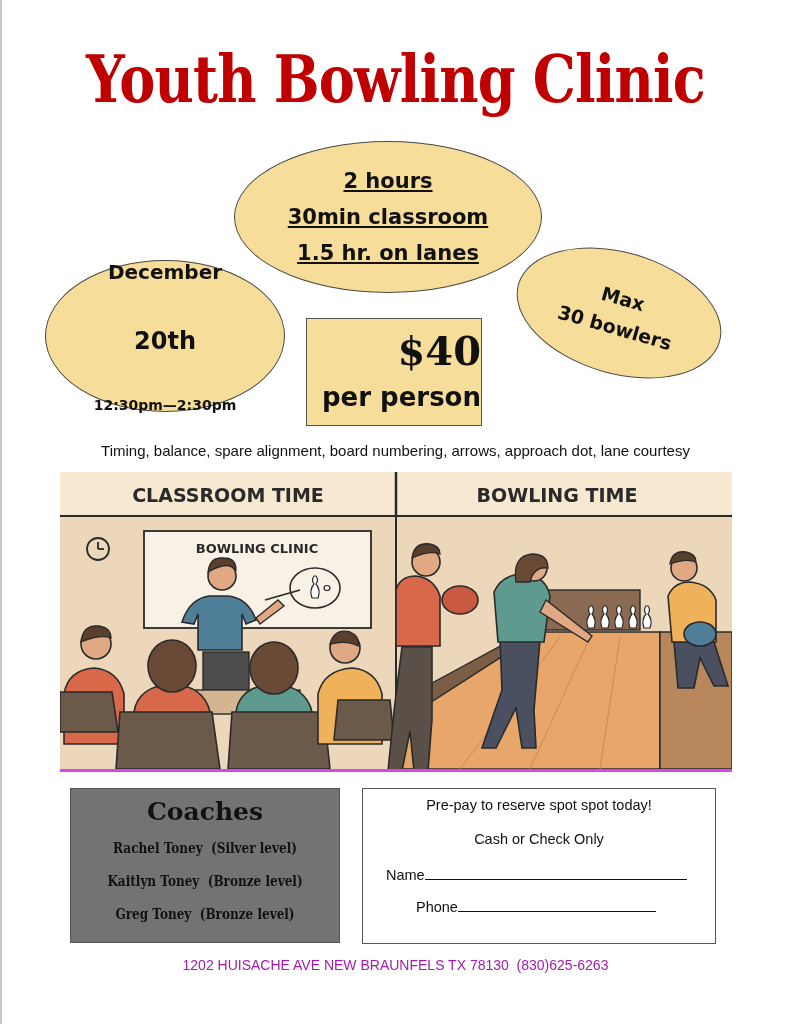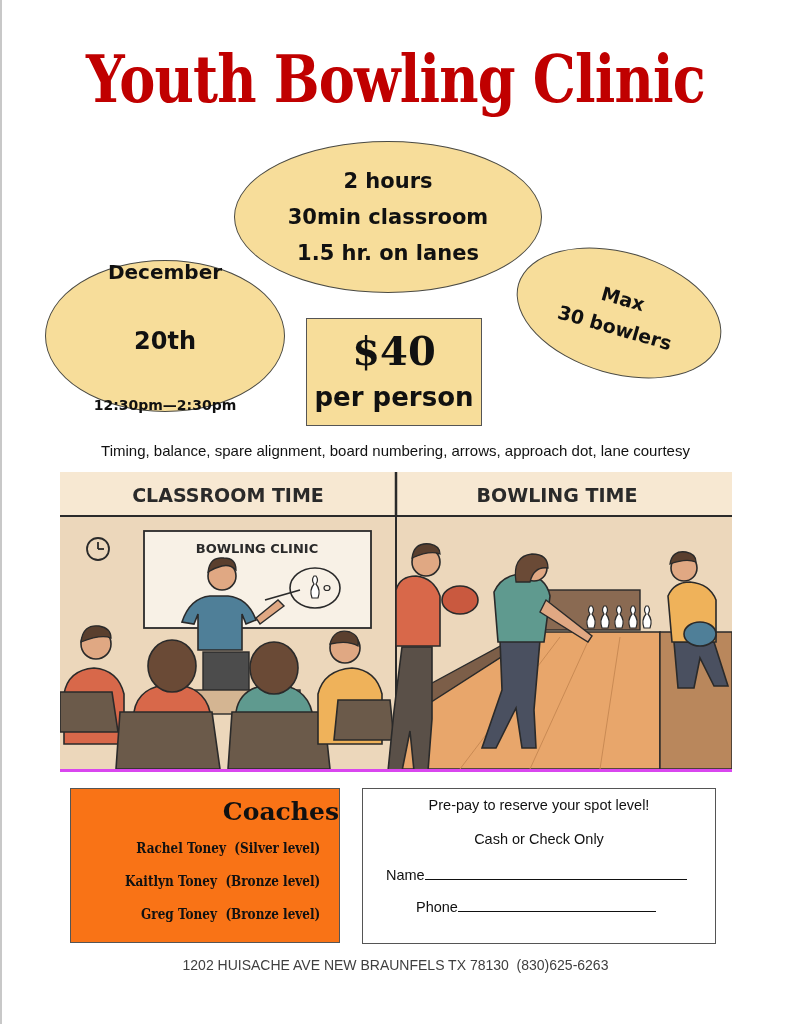--- a/index.html
+++ b/index.html
@@ -17,74 +17,74 @@
     font-size: 66px; line-height: 90px; color: #c00000;
     transform: scaleX(0.82); transform-origin: center; letter-spacing: -1px;
   }
 
   .oval {
     position: absolute; background: #f7dd9a; border: 1.5px solid #4a4a44;
     border-radius: 50%; display: flex; flex-direction: column;
     align-items: center; justify-content: center; text-align: center;
     font-weight: bold; color: #111; box-sizing: border-box;
   }
-  .oval-duration { left: 234px; top: 141px; width: 308px; height: 152px; font-size: 21px; line-height: 36px; }
+  .oval-duration { left: 234px; top: 141px; width: 308px; height: 152px; font-size: 21px; line-height: 36px; text-decoration: underline; }
   .oval-date { left: 45px; top: 260px; width: 240px; height: 152px; gap: 35px; }
   .oval-date .l1 { font-size: 20px; line-height: 34px; }
   .oval-date .l2 { font-size: 24px; line-height: 34px; }
   .oval-date .l3 { font-size: 14px; line-height: 24px; }
   .oval-max {
     left: 514px; top: 252px; width: 210px; height: 122px;
     transform: rotate(16deg); font-size: 19px; line-height: 30px;
   }
 
   .price-box {
     position: absolute; left: 306px; top: 318px; width: 176px; height: 108px;
     background: #f7dd9a; border: 1.5px solid #555; box-sizing: border-box;
-    text-align: center;
+    text-align: right;
   }
   .price-box .amount { font-family: "DejaVu Serif", serif; font-weight: bold; font-size: 40px; line-height: 56px; margin-top: 4px; }
   .price-box .per { font-weight: bold; font-size: 26px; line-height: 36px; }
 
   .topics {
     position: absolute; left: 0; top: 442px; width: 791px; text-align: center;
     font-family: "Liberation Sans", sans-serif; font-size: 15px; color: #111;
   }
 
   .illustration {
     position: absolute; left: 60px; top: 472px; width: 672px; height: 297px;
     background: #f0dcc0; border-bottom: 3px solid #d946ef; overflow: hidden;
   }
   .illustration svg { display: block; }
 
   .coaches-box {
     position: absolute; left: 70px; top: 788px; width: 270px; height: 155px;
-    background: #f97316; border: 1.5px solid #555; box-sizing: border-box;
-    text-align: right;
+    background: #737373; border: 1.5px solid #555; box-sizing: border-box;
+    text-align: center;
   }
   .coaches-box .heading {
     font-family: "DejaVu Serif", serif; font-weight: bold; font-size: 25px;
     line-height: 40px; margin-top: 3px;
   }
   .coaches-box .coach {
     font-family: "DejaVu Serif", serif; font-weight: bold; font-size: 14px;
     line-height: 33px; transform: scaleX(0.86); white-space: nowrap;
   }
 
   .signup-box {
     position: absolute; left: 362px; top: 788px; width: 354px; height: 156px;
     background: #fff; border: 1.5px solid #555; box-sizing: border-box;
     font-family: "Liberation Sans", sans-serif; font-size: 14.5px; color: #111;
   }
   .signup-box .line { position: absolute; white-space: nowrap; }
   .signup-box .blank { display: inline-block; border-bottom: 1.3px solid #111; vertical-align: baseline; height: 14px; }
 
   .footer {
     position: absolute; left: 0; top: 957px; width: 791px; text-align: center;
-    font-family: "Liberation Sans", sans-serif; font-size: 14px; color: #404040;
+    font-family: "Liberation Sans", sans-serif; font-size: 14px; color: #a21caf;
   }
 </style>
 </head>
 <body>
 
 <div class="left-rule"></div>
 
 <div class="title">Youth Bowling Clinic</div>
 
 <div class="oval oval-duration">
@@ -220,21 +220,21 @@
   </div>
   <div class="coach">
     <span>Kaitlyn Toney</span>&nbsp;&nbsp;<span>(Bronze level)</span>
   </div>
   <div class="coach">
     <span>Greg Toney</span>&nbsp;&nbsp;<span>(Bronze level)</span>
   </div>
 </div>
 
 <div class="signup-box">
-  <div class="line" style="left:0; width:100%; text-align:center; top:8px;">Pre-pay to reserve your spot level!</div>
+  <div class="line" style="left:0; width:100%; text-align:center; top:8px;">Pre-pay to reserve spot spot today!</div>
   <div class="line" style="left:23px; top:76px;">
     <span>Name</span><span class="blank" style="width:262px;"></span>
   </div>
   <div class="line" style="left:0; width:100%; text-align:center; top:42px;">Cash or Check Only</div>
   <div class="line" style="left:53px; top:108px;">
     <span>Phone</span><span class="blank" style="width:198px;"></span>
   </div>
 </div>
 
 <div class="footer">

